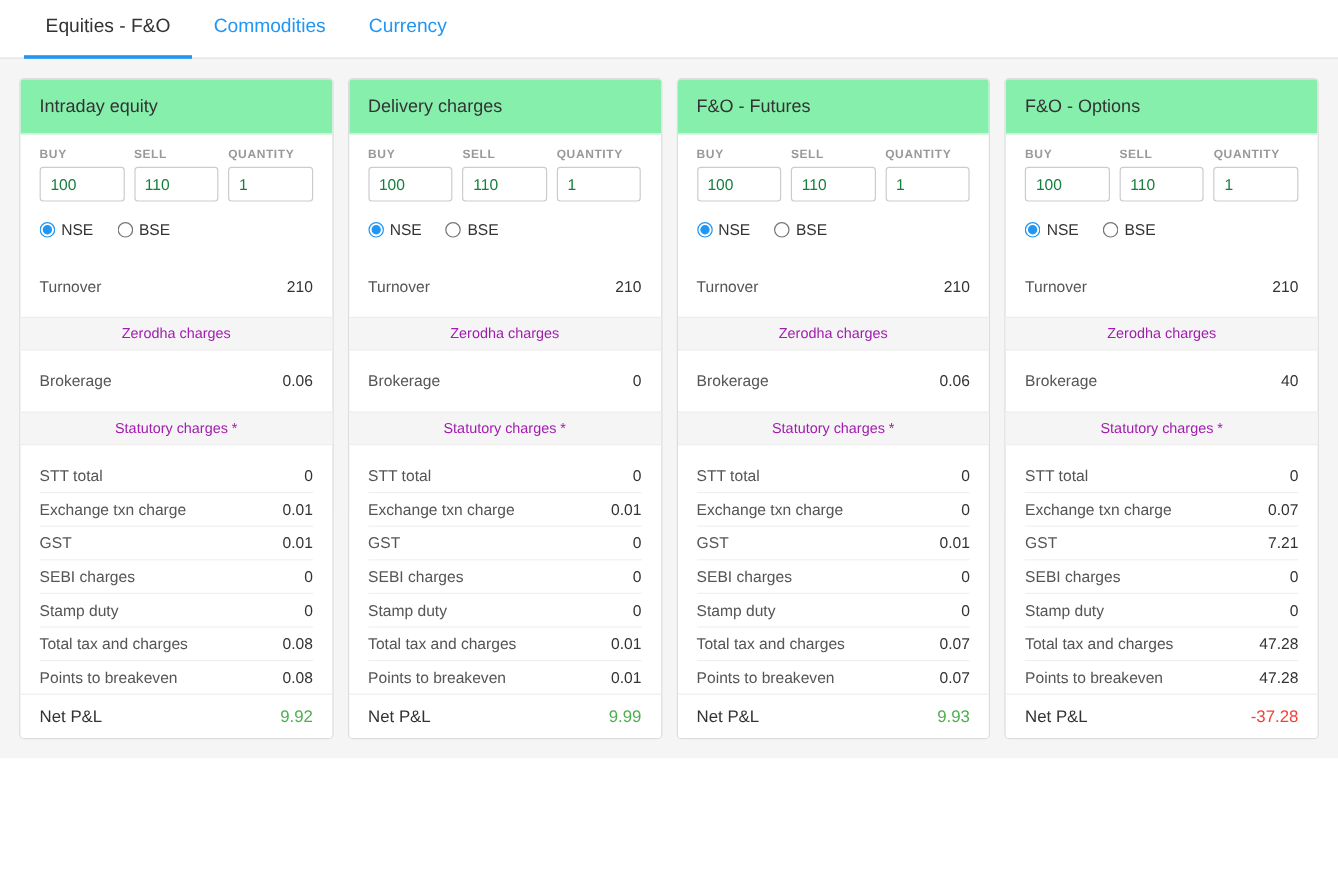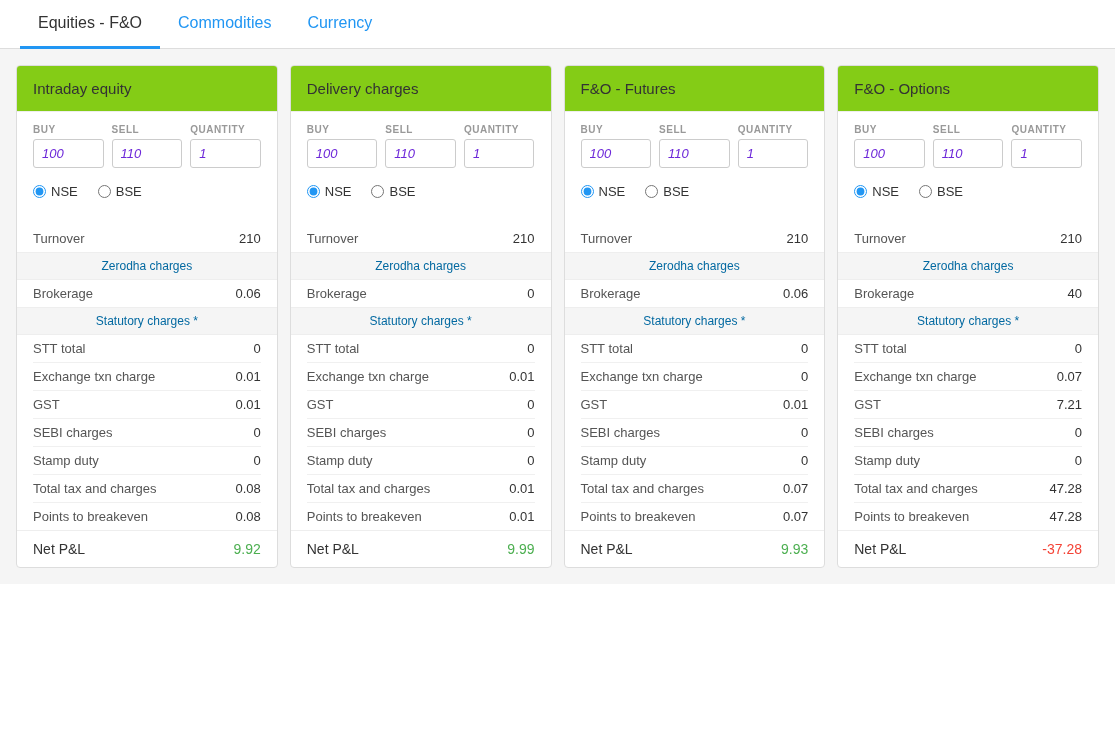--- a/index.html
+++ b/index.html
@@ -40,21 +40,21 @@
       background: #fff;
       border: 1px solid #ddd;
       border-radius: 4px;
       overflow: hidden;
     }
     .card-title {
       padding: 14px 16px;
       font-size: 15px;
       font-weight: 500;
       border-bottom: 1px solid #eee;
-      background: #84cc16;
+      background: #86efac;
     }
     .inputs-section {
       padding: 12px 16px;
     }
     .input-labels {
       display: flex;
       gap: 8px;
       margin-bottom: 4px;
     }
     .input-label {
@@ -70,23 +70,22 @@
       display: flex;
       gap: 8px;
       margin-bottom: 12px;
     }
     .input-box {
       flex: 1;
       border: 1px solid #ccc;
       border-radius: 3px;
       padding: 6px 8px;
       font-size: 13px;
-      color: #6d28d9;
+      color: #15803d;
       width: 100%;
-      font-style: italic;
     }
     .radio-row {
       display: flex;
       gap: 20px;
       align-items: center;
       margin-bottom: 10px;
       padding: 4px 0;
     }
     .radio-item {
       display: flex;
@@ -104,25 +103,25 @@
       border-bottom: 1px solid #f0f0f0;
       font-size: 13px;
     }
     .row:last-child { border-bottom: none; }
     .row .label { color: #555; }
     .row .value { color: #333; }
     .section-header {
       text-align: center;
       padding: 5px 0;
       font-size: 12px;
-      color: #0369a1;
+      color: #a21caf;
       background: #f5f5f5;
       border-top: 1px solid #eee;
       border-bottom: 1px solid #eee;
-      margin: 0 -16px;
+      margin: 12px -16px;
       padding: 6px 16px;
     }
     .section-wrapper {
       padding: 0 16px;
     }
     .net-pl-row {
       display: flex;
       justify-content: space-between;
       padding: 10px 16px;
       border-top: 1px solid #eee;

